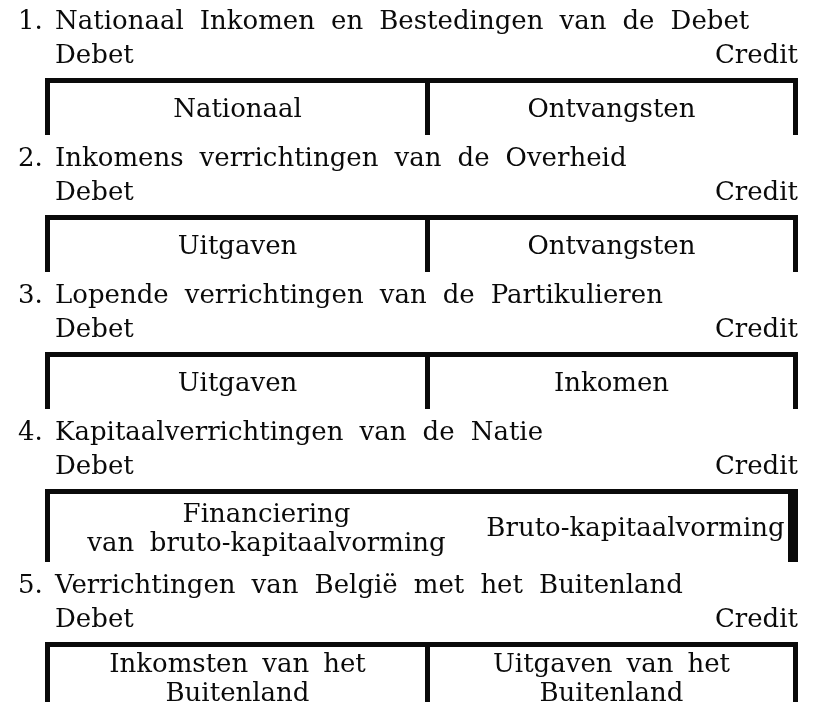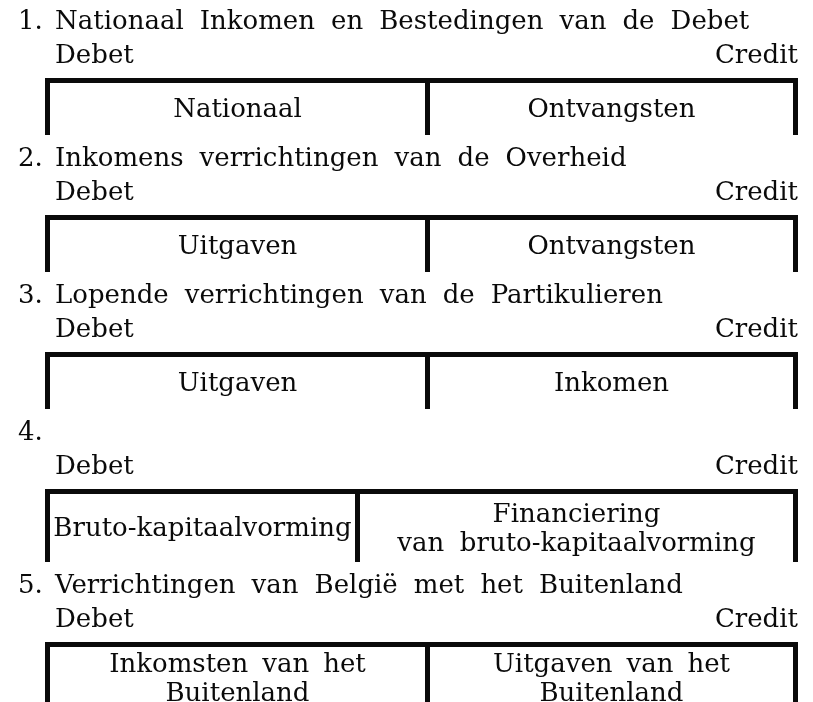--- a/index.html
+++ b/index.html
@@ -108,29 +108,30 @@
     </div>
     <div class="account">
       <div class="cell cell-left">Uitgaven</div>
       <div class="cell cell-right">Inkomen</div>
     </div>
   </section>
 
   <section class="section section-4">
     <div class="title-row">
       <span class="num">4.</span>
+      <span class="title">Kapitaalverrichtingen van de Natie</span>
     </div>
     <div class="ledger-row">
       <span>Debet</span>
       <span>Credit</span>
     </div>
     <div class="account">
-      <div class="cell cell-left">Bruto-kapitaalvorming</div>
       <div class="cell cell-right">Financiering
 van bruto-kapitaalvorming</div>
+      <div class="cell cell-left">Bruto-kapitaalvorming</div>
     </div>
   </section>
 
   <section class="section section-5">
     <div class="title-row">
       <span class="num">5.</span>
       <span class="title">Verrichtingen van België met het Buitenland</span>
     </div>
     <div class="ledger-row">
       <span>Debet</span>

